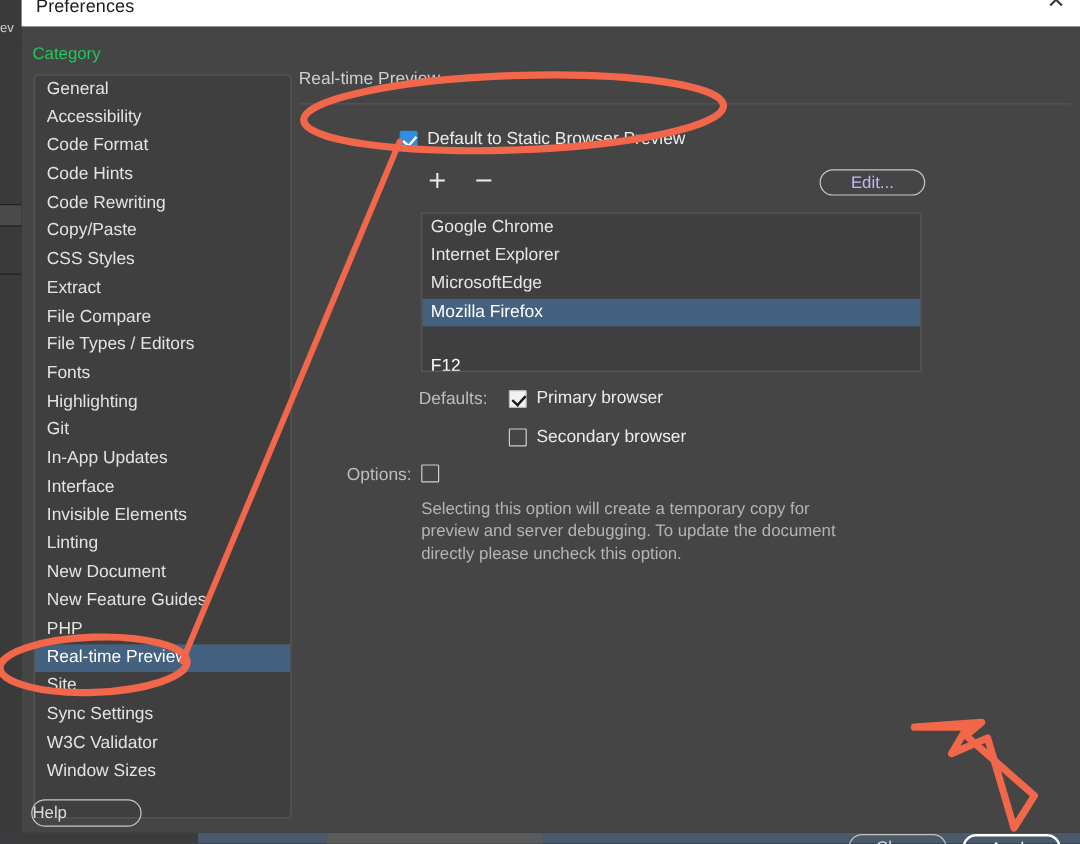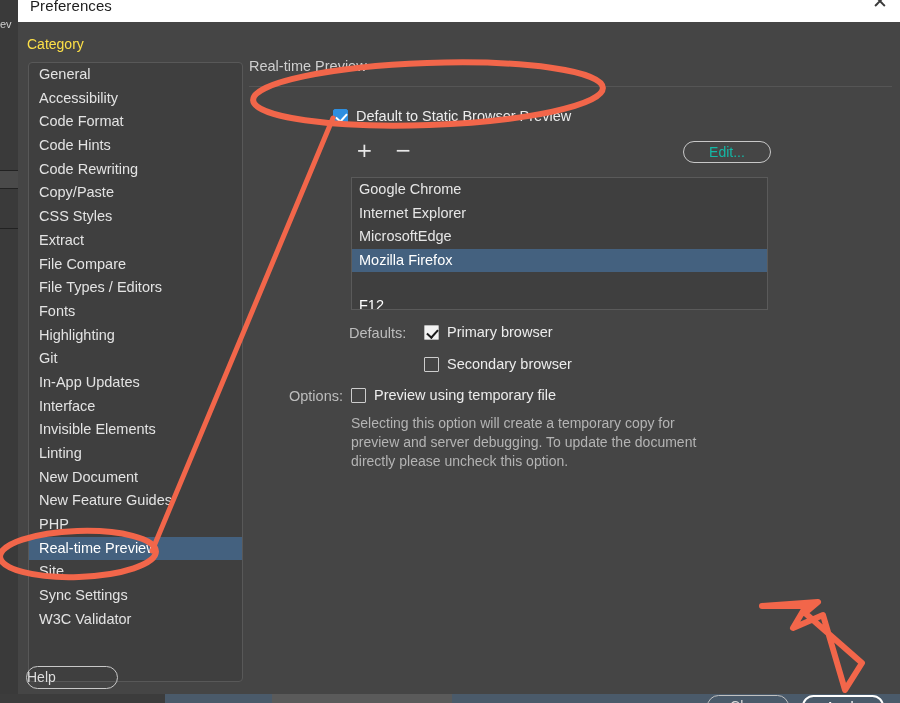--- a/index.html
+++ b/index.html
@@ -42,21 +42,21 @@
     position: absolute; right: 12px; top: -8px;
     font-size: 19px; color: #3a3a3a; line-height: 1;
     cursor: pointer; font-family: "DejaVu Sans", sans-serif;
   }
 
   #dialog-body { flex: 1; position: relative; }
 
   
   #category-label {
     position: absolute; left: 9px; top: 14px;
-    font-size: 14px; color: #fde047;
+    font-size: 14px; color: #22c55e;
   }
   #category-list {
     position: absolute; left: 10px; top: 40px;
     width: 215px; height: 620px;
     border: 1px solid #585858; border-radius: 4px;
     background: #3f3f3f;
     overflow: hidden;
   }
   .cat-item {
     height: 23.7px; line-height: 23.7px;
@@ -117,21 +117,21 @@
   #plus-minus { position: absolute; left: 338px; top: 118px; display: flex; gap: 22px; }
   .pm-btn {
     font-size: 20px; color: #e8e8e8; line-height: 1;
     cursor: pointer; font-family: "DejaVu Sans", sans-serif;
   }
 
   #edit-button {
     position: absolute; left: 665px; top: 119px;
     width: 88px; height: 22px; line-height: 20px;
     border: 1px solid #c8c8c8; border-radius: 11px;
-    color: #14b8a6; font-size: 14px; text-align: center;
+    color: #c4b5fd; font-size: 14px; text-align: center;
     background: transparent; cursor: pointer;
     font-family: "Liberation Sans", sans-serif;
   }
 
   #browser-list {
     position: absolute; left: 333px; top: 155px;
     width: 417px; height: 133px;
     background: #3f3f3f; border: 1px solid #5a5a5a;
     overflow: hidden;
   }
@@ -226,20 +226,21 @@
         <div class="cat-item">Interface</div>
         <div class="cat-item">Invisible Elements</div>
         <div class="cat-item">Linting</div>
         <div class="cat-item">New Document</div>
         <div class="cat-item">New Feature Guides</div>
         <div class="cat-item">PHP</div>
         <div class="cat-item selected">Real-time Preview</div>
         <div class="cat-item">Site</div>
         <div class="cat-item">Sync Settings</div>
         <div class="cat-item">W3C Validator</div>
+        <div class="cat-item">Window Sizes</div>
       </div>
     <div id="help-button">Help</div>
 
     <div id="panel-title">Real-time Preview</div>
     <div id="panel-divider"></div>
 
     <div id="static-preview-row">
       <div class="cb blue"></div>
       <div class="cb-label">Default to Static Browser Preview</div>
     </div>
@@ -273,21 +274,20 @@
       <div class="cb-label">Primary browser</div>
     </div>
     <div id="secondary-row">
       <div class="cb empty"></div>
       <div class="cb-label">Secondary browser</div>
     </div>
 
     <div id="options-label">Options:</div>
     <div id="options-row">
       <div class="cb empty"></div>
-      <div class="cb-label">Preview using temporary file</div>
     </div>
     <div id="options-desc">Selecting this option will create a temporary copy for preview and server debugging. To update the document directly please uncheck this option.</div>
 
     <div id="close-button">Close</div>
     <div id="apply-button">Apply</div>
   </div>
 </div>
 
 <svg id="annotations" viewBox="0 0 900 703" xmlns="http://www.w3.org/2000/svg">
   <ellipse cx="428" cy="94" rx="175" ry="31" transform="rotate(-2 428 94)" fill="none" stroke="#f2664a" stroke-width="6"></ellipse>

